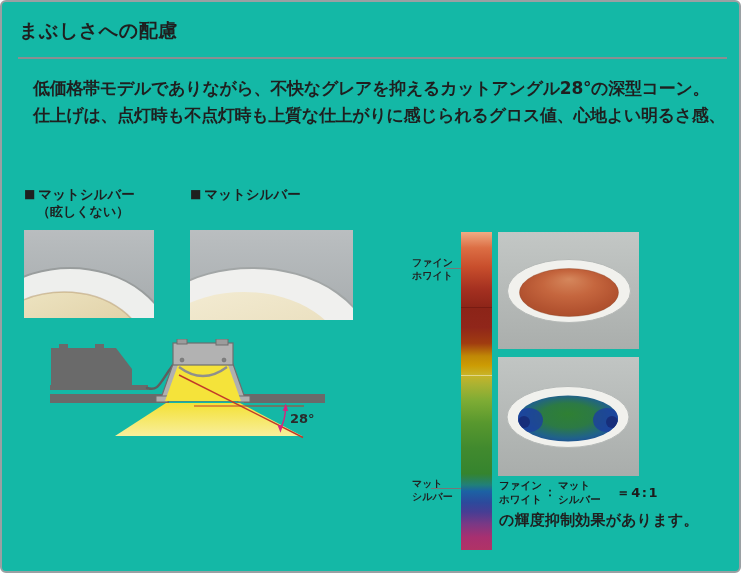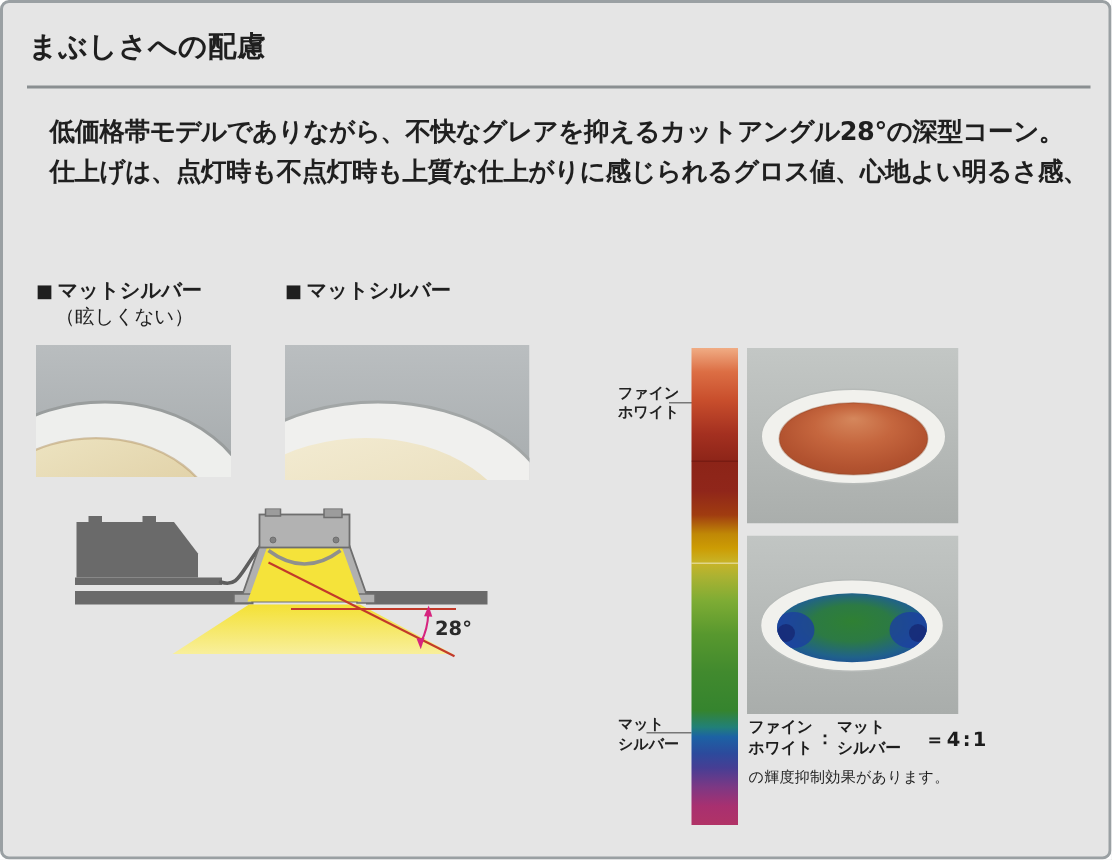--- a/index.html
+++ b/index.html
@@ -1,40 +1,40 @@
 <!DOCTYPE html>
 <html><head>
 <meta charset="utf-8">
 <style>
   html,body{margin:0;padding:0;background:#ffffff;}
   .page{
     position:relative;width:741px;height:573px;box-sizing:border-box;
-    background:#e5e5e5;border:2px solid #9aa0a3;border-radius:6px;overflow:hidden;
+    background:#14b8a6;border:2px solid #9aa0a3;border-radius:6px;overflow:hidden;
     font-family:"DejaVu Sans","Liberation Sans",sans-serif;color:#1f1f1f;
   }
   .abs{position:absolute;}
   .title{left:17px;top:16px;font-size:19px;font-weight:700;letter-spacing:.5px;}
   .title-rule{left:16px;top:55px;width:709px;height:2px;background:#8a8f91;}
   .intro{left:31px;top:73px;width:712px;font-size:17px;font-weight:600;line-height:27px;letter-spacing:-.3px;}
   .intro .line{white-space:nowrap;}
   .swatch-block{line-height:17px;}
   .swatch-head{display:flex;align-items:center;font-size:13.5px;font-weight:700;}
   .swatch-head .marker{font-size:12px;margin-right:3px;}
-  .swatch-sub{font-size:13px;font-weight:400;margin-left:13px;}
+  .swatch-sub{font-size:13px;font-weight:700;margin-left:13px;}
   .photo{display:block;}
   .scale-label{font-size:10px;font-weight:600;line-height:13px;color:#222;}
   .leader{height:1px;background:#777;}
   .scale-bar{width:31px;height:318px;}
   .scale-bar .tick{position:absolute;left:0;width:100%;height:1px;}
   .caption{width:240px;}
   .ratio{display:flex;align-items:center;font-size:10.5px;font-weight:600;color:#1c1c1c;}
   .rstack{display:flex;flex-direction:column;line-height:13.5px;}
   .colon{font-size:12px;margin:0 2px;font-weight:700;}
   .equals{font-size:13px;margin-left:16px;letter-spacing:1.5px;font-weight:600;}
-  .note{margin-top:5px;font-size:10px;font-weight:400;letter-spacing:.2px;}
+  .note{margin-top:5px;font-size:15px;font-weight:700;letter-spacing:.2px;}
 </style>
 </head>
 <body>
 
 <div class="page">
 
   <h1 class="abs title" style="margin:0;">まぶしさへの配慮</h1>
   <div class="abs title-rule"></div>
 
   <div class="abs intro">

